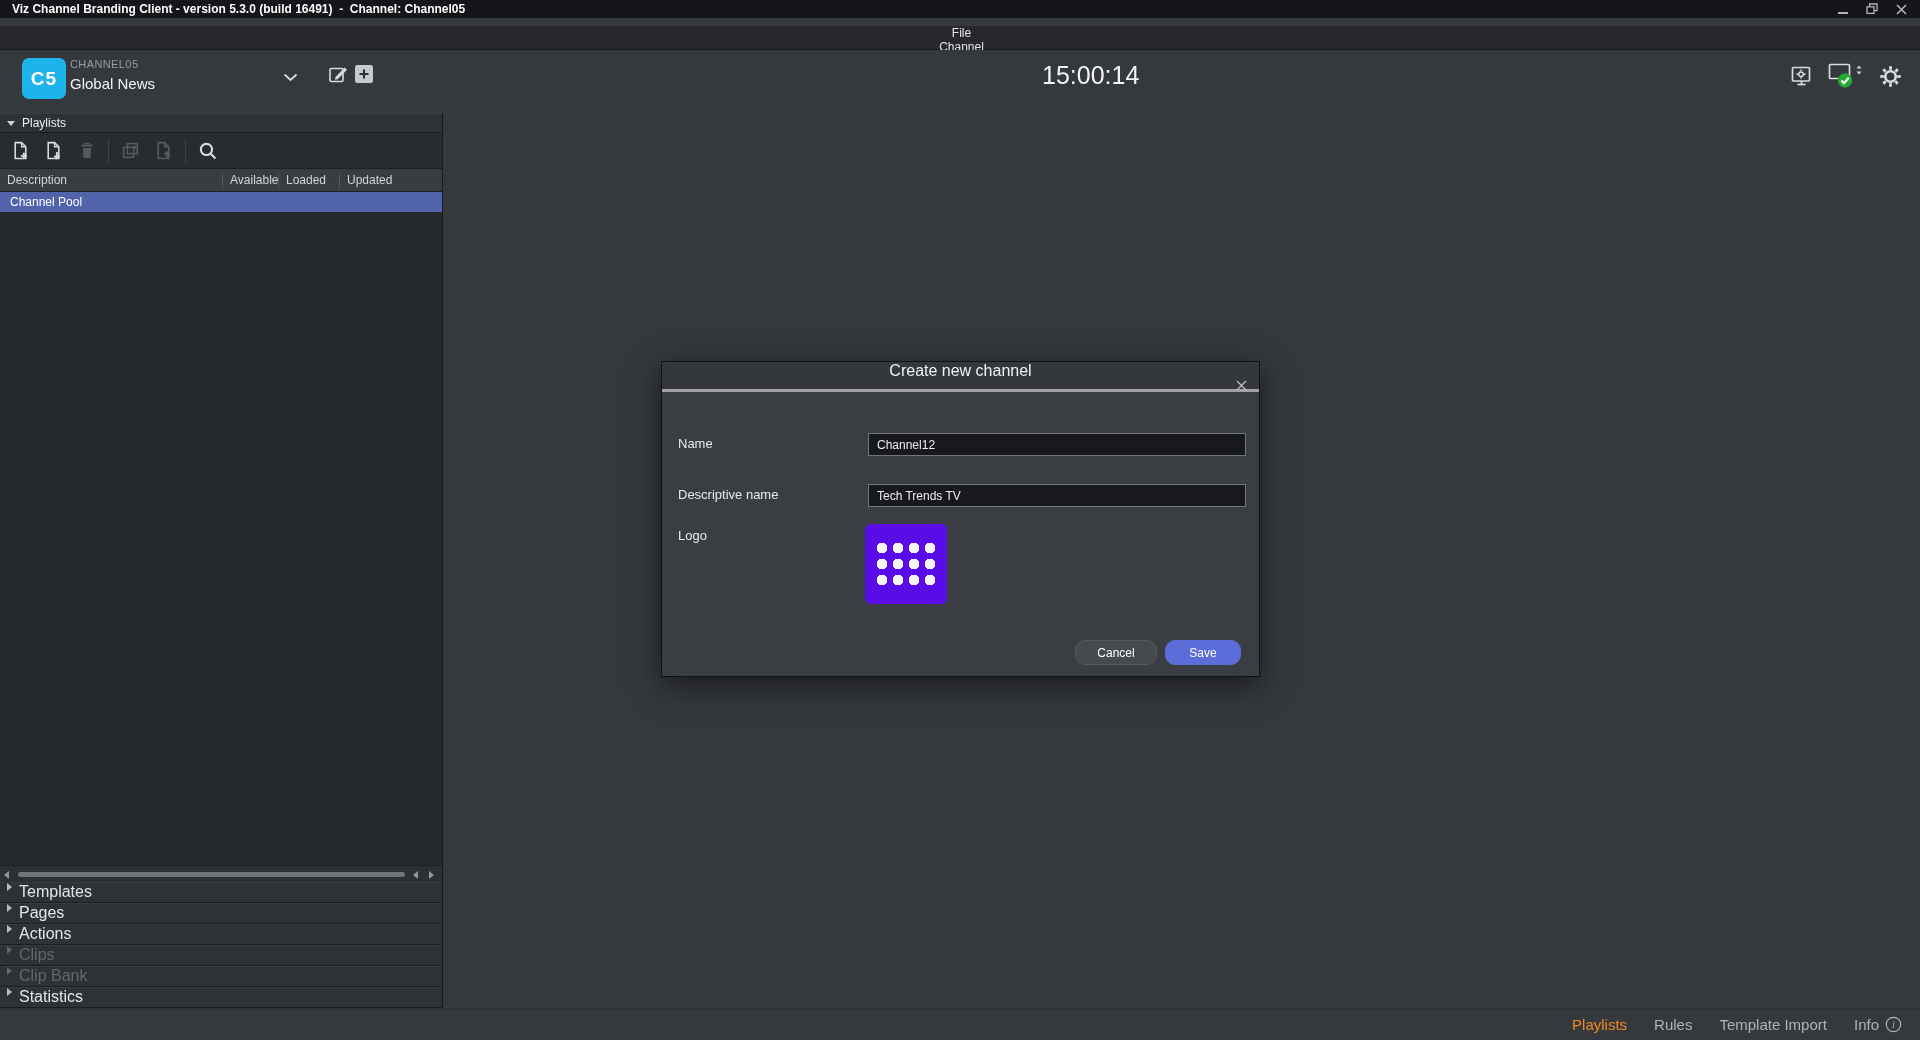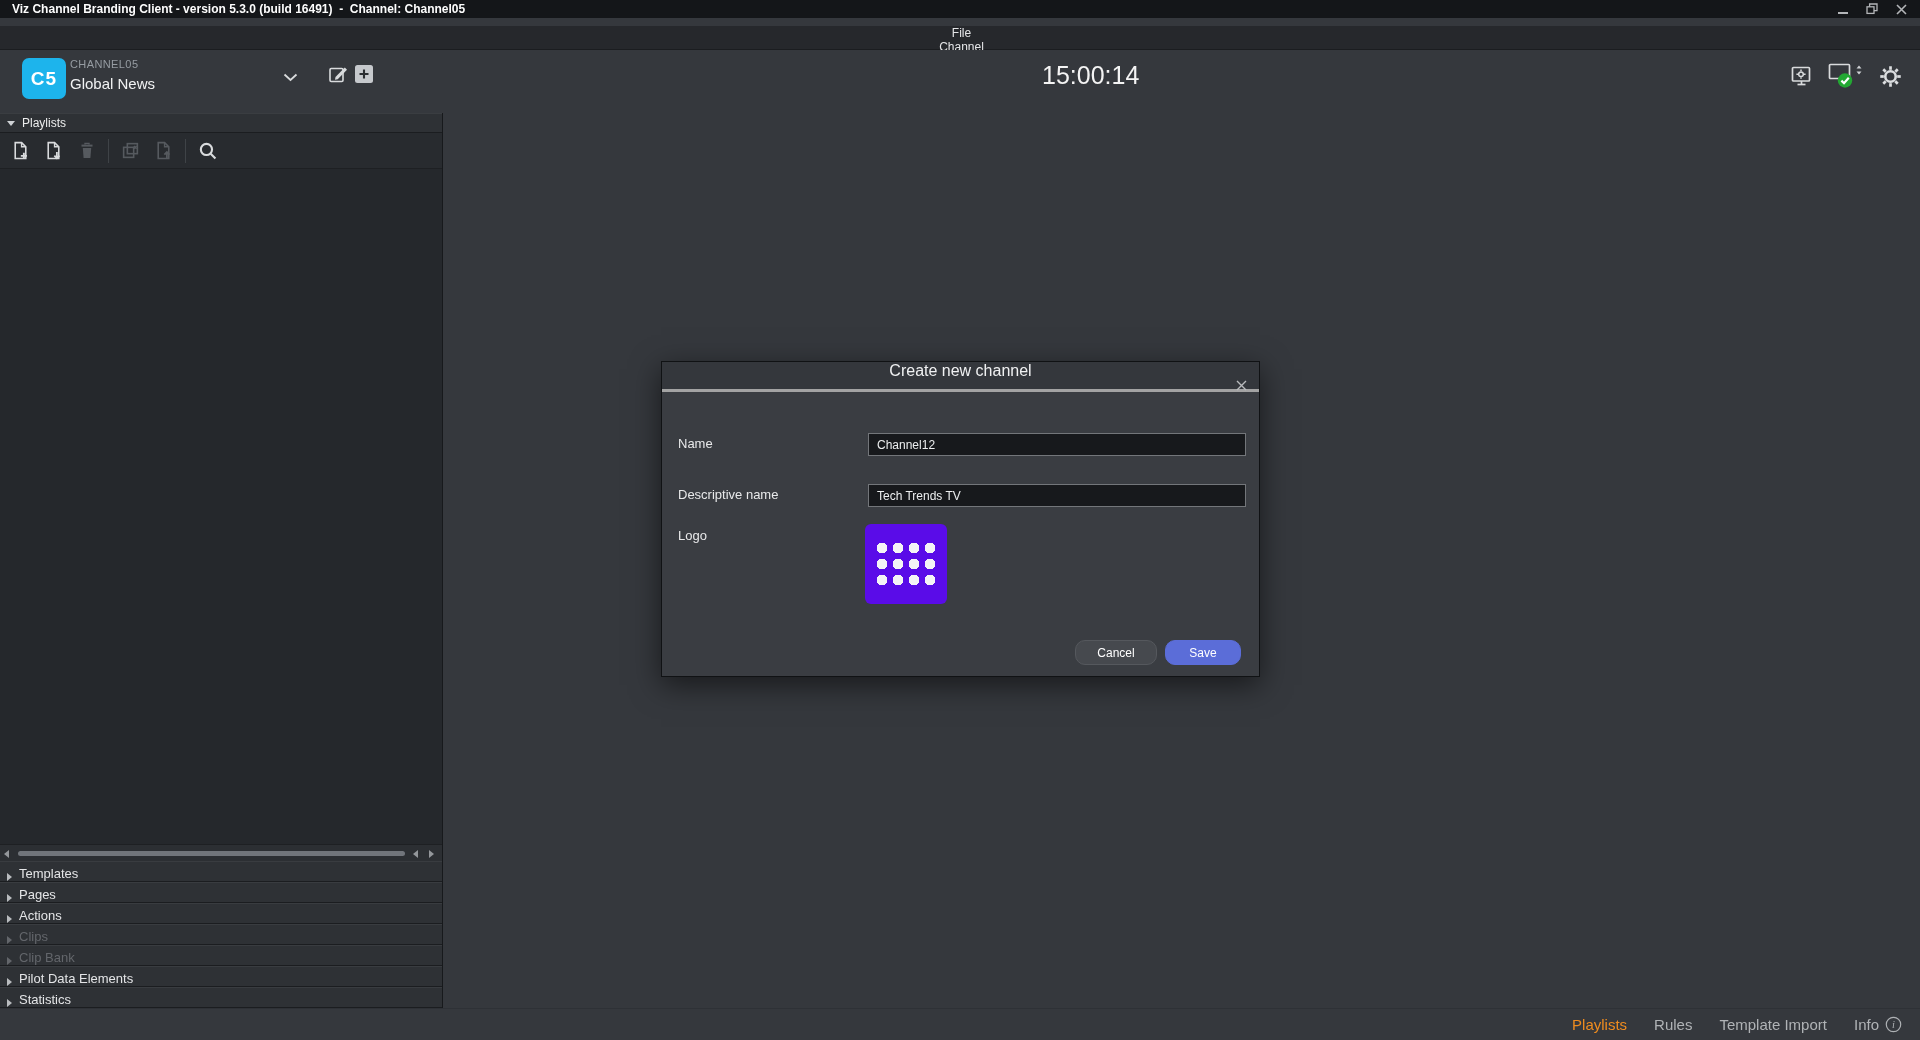--- a/index.html
+++ b/index.html
@@ -55,21 +55,21 @@
   .th-avail{width:56px;}
   .th-loaded{width:61px;}
   .th-updated{flex:1;}
   .trow{flex:none;height:20px;background:#5163aa;color:#fff;font-size:12px;display:flex;align-items:center;padding-left:10px;cursor:pointer;}
   .tbody{flex:1;background:#25282c;}
   .hscroll{flex:none;height:17px;background:#2c2f33;border-top:1px solid #1e2023;position:relative;}
   .hs-thumb{position:absolute;left:18px;width:387px;top:6px;height:5px;border-radius:3px;background:#71757b;cursor:pointer;}
   .arr{position:absolute;top:5px;width:0;height:0;cursor:pointer;}
   .arr-left{border-right:5px solid #94979b;border-top:4px solid transparent;border-bottom:4px solid transparent;}
   .arr-right{border-left:5px solid #94979b;border-top:4px solid transparent;border-bottom:4px solid transparent;}
-  .sec-row{flex:none;height:21px;background:#2e3135;border-top:1px solid #393c40;border-bottom:1px solid #1b1d20;display:flex;align-items:flex-end;gap:7px;padding-left:7px;font-size:13px;color:#e4e5e7;cursor:pointer;}
+  .sec-row{flex:none;height:21px;background:#2e3135;border-top:1px solid #393c40;border-bottom:1px solid #1b1d20;display:flex;align-items:flex-start;gap:7px;padding-left:7px;font-size:16px;color:#e4e5e7;cursor:pointer;}
   .sec-row.disabled{color:#63666b;cursor:default;}
 
   
   .canvas{position:absolute;left:444px;top:113px;right:0;bottom:32px;background:#35383d;}
   .statusbar{position:absolute;left:0;right:0;bottom:0;height:32px;background:#35383d;border-top:1px solid #2e3136;display:flex;align-items:center;justify-content:flex-end;gap:27px;padding-right:18px;}
   .sb{font-size:15px;color:#b0b3b6;display:flex;align-items:center;gap:6px;cursor:pointer;}
   .sb.active{color:#ef8c1f;}
 
   
   .dialog{position:absolute;left:661px;top:361px;width:599px;height:316px;background:#3a3d42;border:1px solid #101214;box-shadow:0 8px 28px rgba(0,0,0,.55);}
@@ -226,21 +226,30 @@
     </span>
     <span class="tb-sep"></span>
     <span class="tb-btn">
       <svg width="19" height="19" viewBox="0 0 18 18">
           <circle cx="8" cy="8" r="5.3" fill="none" stroke="currentColor" stroke-width="2"></circle>
           <line x1="12" y1="12" x2="16.5" y2="16.5" stroke="currentColor" stroke-width="2"></line>
         </svg>
     </span>
   </div>
 
-
+  <div class="thead">
+    <span class="th th-desc">Description</span>
+    <span class="th th-avail">Available</span>
+    <span class="th th-loaded">Loaded</span>
+    <span class="th th-updated">Updated</span>
+  </div>
+
+  <div class="trow">
+    <span>Channel Pool</span>
+  </div>
 
   <div class="tbody"></div>
 
   <div class="hscroll">
     <span class="arr arr-left" style="left:4px;"></span>
     <span class="hs-thumb"></span>
     <span class="arr arr-left" style="right:24px;"></span>
     <span class="arr arr-right" style="right:8px;"></span>
   </div>
 
@@ -256,24 +265,20 @@
     <span class="tri-right"></span>
     <span>Actions</span>
   </div>
   <div class="sec-row disabled">
     <span class="tri-right"></span>
     <span>Clips</span>
   </div>
   <div class="sec-row disabled">
     <span class="tri-right"></span>
     <span>Clip Bank</span>
-  </div>
-  <div class="sec-row">
-    <span class="tri-right"></span>
-    <span>Pilot Data Elements</span>
   </div>
   <div class="sec-row">
     <span class="tri-right"></span>
     <span>Statistics</span>
   </div>
 </aside>
 
 <div class="canvas"></div>
 
 <div class="statusbar">

